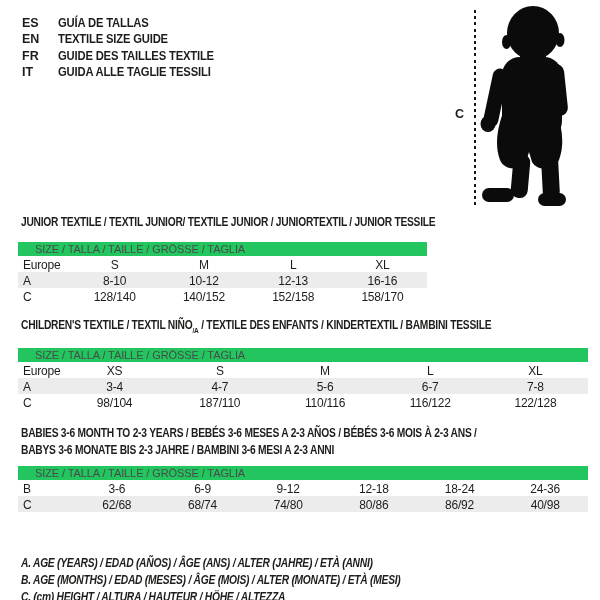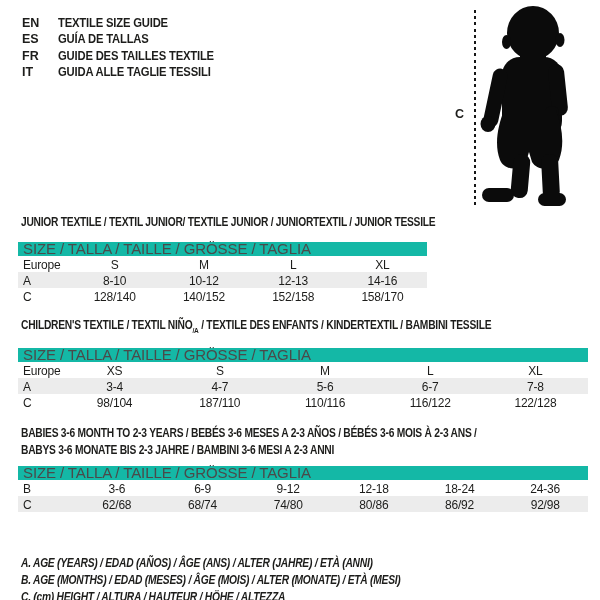--- a/index.html
+++ b/index.html
@@ -22,46 +22,46 @@
   .measure-label{left:455px;top:107px;font-size:12.5px;font-weight:700;}
   .baby-svg{left:480px;top:4px;}
 
   
   .sec-title{font-size:12.5px;font-weight:700;white-space:nowrap;letter-spacing:-0.3px;
     transform:scaleX(0.82);transform-origin:0 50%;}
   .sec-title sub{font-size:8px;}
 
   
   .size-table{left:18px;}
-  .size-bar{height:14px;background:#14b8a6;color:#4a4a4a;font-size:15px;line-height:14px;
-    padding-left:5px;letter-spacing:-0.1px;box-sizing:border-box;}
+  .size-bar{height:14px;background:#22c55e;color:#4a4a4a;font-size:11px;line-height:14px;
+    padding-left:17px;letter-spacing:-0.1px;box-sizing:border-box;}
   .trow{display:flex;height:16px;align-items:flex-end;font-size:12px;letter-spacing:-0.2px;}
   .trow.shaded{background:#ececec;}
   .tlabel{padding-left:5px;box-sizing:border-box;white-space:nowrap;}
   .tcell{flex:1;text-align:center;white-space:nowrap;}
   .t-junior{width:409px;}  .t-junior .tlabel{width:52px;flex:0 0 52px;}
   .t-children{width:570px;}.t-children .tlabel{width:44px;flex:0 0 44px;}
   .t-babies{width:570px;}  .t-babies .tlabel{width:56px;flex:0 0 56px;}
 
   
   .legend{top:556px;left:21px;font-style:italic;}
   .legend-line{height:16.8px;font-weight:700;font-size:12.5px;white-space:nowrap;
     letter-spacing:-0.3px;transform:scaleX(0.82);transform-origin:0 50%;}
 </style>
 </head>
 <body>
 
 <div class="abs lang-block">
   <div class="lang-row">
+    <span class="lang-code">ES</span>
+    <span class="lang-label">GUÍA DE TALLAS</span>
+  </div>
+  <div class="lang-row">
     <span class="lang-code">EN</span>
     <span class="lang-label">TEXTILE SIZE GUIDE</span>
-  </div>
-  <div class="lang-row">
-    <span class="lang-code">ES</span>
-    <span class="lang-label">GUÍA DE TALLAS</span>
   </div>
   <div class="lang-row">
     <span class="lang-code">FR</span>
     <span class="lang-label">GUIDE DES TAILLES TEXTILE</span>
   </div>
   <div class="lang-row">
     <span class="lang-code">IT</span>
     <span class="lang-label">GUIDA ALLE TAGLIE TESSILI</span>
   </div>
 </div>
@@ -95,21 +95,21 @@
     <span class="tcell">S</span>
     <span class="tcell">M</span>
     <span class="tcell">L</span>
     <span class="tcell">XL</span>
   </div>
   <div class="trow shaded">
     <span class="tlabel">A</span>
     <span class="tcell">8-10</span>
     <span class="tcell">10-12</span>
     <span class="tcell">12-13</span>
-    <span class="tcell">14-16</span>
+    <span class="tcell">16-16</span>
   </div>
   <div class="trow">
     <span class="tlabel">C</span>
     <span class="tcell">128/140</span>
     <span class="tcell">140/152</span>
     <span class="tcell">152/158</span>
     <span class="tcell">158/170</span>
   </div>
 </div>
 
@@ -157,21 +157,21 @@
     <span class="tcell">18-24</span>
     <span class="tcell">24-36</span>
   </div>
   <div class="trow shaded">
     <span class="tlabel">C</span>
     <span class="tcell">62/68</span>
     <span class="tcell">68/74</span>
     <span class="tcell">74/80</span>
     <span class="tcell">80/86</span>
     <span class="tcell">86/92</span>
-    <span class="tcell">92/98</span>
+    <span class="tcell">40/98</span>
   </div>
 </div>
 
 <div class="abs legend">
   <div class="legend-line">A. AGE (YEARS) / EDAD (AÑOS) / ÂGE (ANS) / ALTER (JAHRE) / ETÀ (ANNI)</div>
   <div class="legend-line">B. AGE (MONTHS) / EDAD (MESES) / ÂGE (MOIS) / ALTER (MONATE) / ETÀ (MESI)</div>
   <div class="legend-line">C. (cm) HEIGHT / ALTURA / HAUTEUR / HÖHE / ALTEZZA</div>
 </div>
 
 </body></html>

